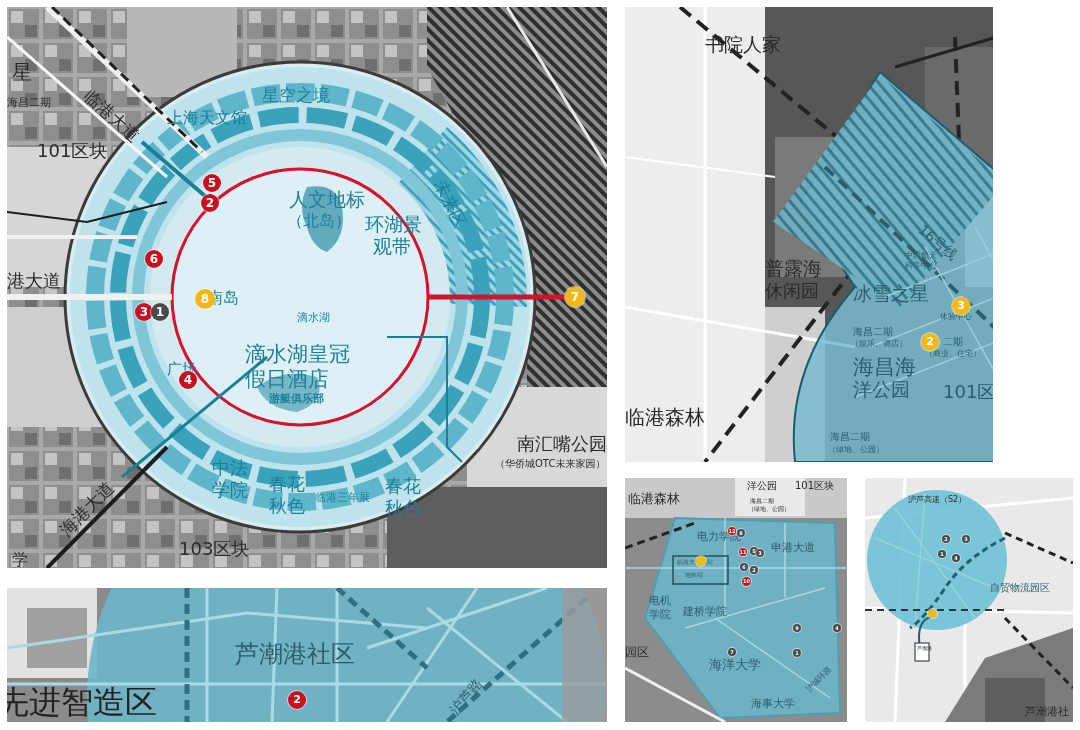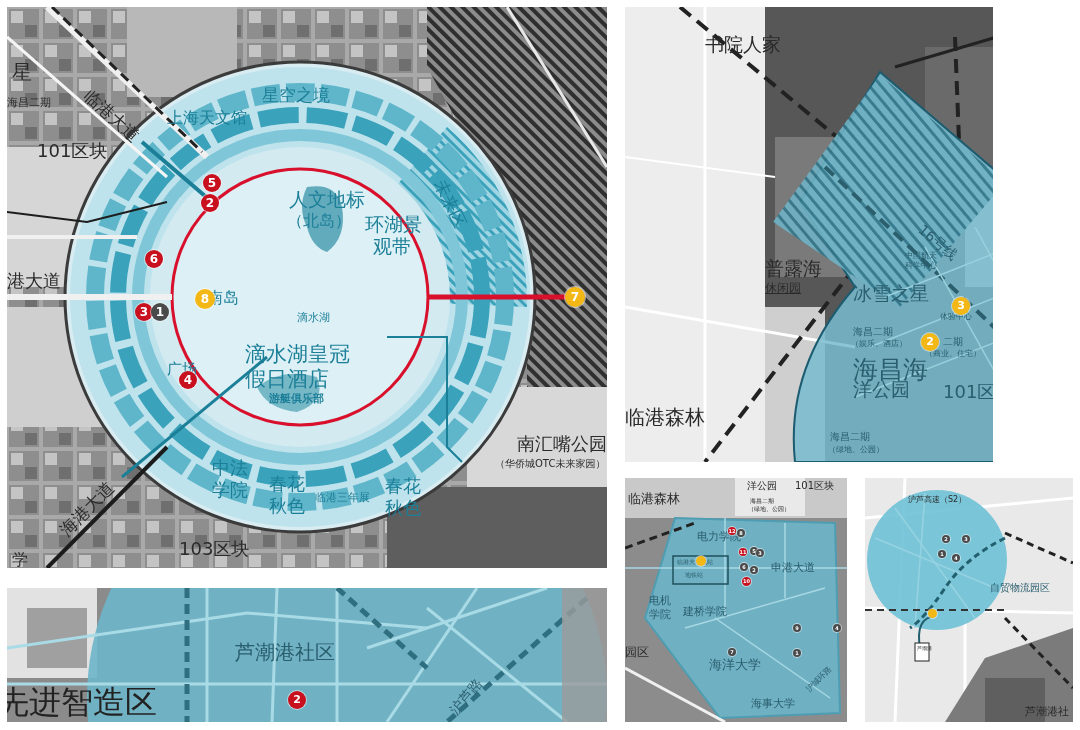--- a/index.html
+++ b/index.html
@@ -149,27 +149,27 @@
     <g stroke="#9ad0de" stroke-width="1.5">
       <line x1="260" y1="290" x2="448" y2="215"></line>
       <line x1="245" y1="340" x2="448" y2="260"></line>
       <line x1="230" y1="390" x2="448" y2="305"></line>
       <line x1="300" y1="240" x2="420" y2="455"></line>
       <line x1="350" y1="220" x2="448" y2="400"></line>
     </g>
   </svg>
   <span class="lbl dark" style="left:80px;top:28px;font-size:19px;">书院人家</span>
   <span class="lbl dark" style="left:140px;top:252px;font-size:19px;">普露海</span>
-  <span class="lbl dark" style="left:140px;top:275px;font-size:12px;text-decoration:underline;">休闲园</span>
+  <span class="lbl dark" style="left:140px;top:275px;font-size:18px;">休闲园</span>
   <span class="lbl tealdark" style="left:228px;top:277px;font-size:19px;">冰雪之星</span>
   <span class="lbl tealdark" style="left:315px;top:306px;font-size:8px;">体验中心</span>
   <span class="lbl tealdark" style="left:280px;top:245px;font-size:8px;">中国航天</span>
   <span class="lbl tealdark" style="left:280px;top:255px;font-size:8px;">科学中心</span>
   <span class="lbl tealdark" style="left:300px;top:215px;font-size:14px;transform:rotate(40deg);transform-origin:left top;">16号线</span>
-  <span class="lbl tealdark" style="left:228px;top:350px;font-size:25px;">海昌海</span>
+  <span class="lbl tealdark" style="left:228px;top:350px;font-size:21px;">海昌海</span>
   <span class="lbl tealdark" style="left:228px;top:373px;font-size:19px;">洋公园</span>
   <span class="lbl tealdark" style="left:318px;top:376px;font-size:18px;">101区块</span>
   <span class="lbl tealdark" style="left:385px;top:300px;font-size:18px;transform:rotate(38deg);transform-origin:left top;">临港大道</span>
   <span class="lbl dark" style="left:0px;top:400px;font-size:20px;">临港森林</span>
   <span class="lbl tealdark" style="left:228px;top:320px;font-size:10px;">海昌二期</span>
   <span class="lbl tealdark" style="left:226px;top:333px;font-size:8px;">（娱乐、酒店）</span>
   <span class="lbl tealdark" style="left:318px;top:330px;font-size:10px;">二期</span>
   <span class="lbl tealdark" style="left:300px;top:343px;font-size:8px;">（商业、住宅）</span>
   <span class="lbl tealdark" style="left:205px;top:425px;font-size:10px;">海昌二期</span>
   <span class="lbl tealdark" style="left:203px;top:439px;font-size:8px;">（绿地、公园）</span>
@@ -194,21 +194,21 @@
       <line x1="330" y1="0" x2="330" y2="134"></line>
       <line x1="470" y1="0" x2="380" y2="134"></line>
       <line x1="420" y1="20" x2="560" y2="134"></line>
       <line x1="360" y1="60" x2="540" y2="0"></line>
     </g>
     <line x1="180" y1="0" x2="180" y2="134" stroke="#2f6f80" stroke-width="5" stroke-dasharray="10 6"></line>
     <line x1="330" y1="0" x2="420" y2="80" stroke="#2f6f80" stroke-width="5" stroke-dasharray="10 6"></line>
     <line x1="580" y1="10" x2="440" y2="134" stroke="#2f6f80" stroke-width="5" stroke-dasharray="10 6"></line>
     <rect x="555" y="0" width="45" height="134" fill="#9b9b9b" opacity="0.8"></rect>
   </svg>
-  <span class="lbl tealdark" style="left:228px;top:54px;font-size:20px;">芦潮港社区</span>
+  <span class="lbl tealdark" style="left:228px;top:54px;font-size:24px;">芦潮港社区</span>
   <span class="lbl dark" style="left:-10px;top:98px;font-size:32px;color:#222;">先进智造区</span>
   <span class="lbl tealdark" style="left:440px;top:120px;font-size:14px;transform:rotate(-50deg);transform-origin:left top;">沪芦路</span>
   <div class="mk red" style="left:281px;top:103px;width:18px;height:18px;font-size:11px;line-height:18px;">2</div>
 </div>
 
 <div class="panel" style="left:625px;top:478px;width:222px;height:244px;background:#8f8f8f;">
   <svg width="222" height="244" viewBox="0 0 222 244">
     <rect width="222" height="244" fill="#8c8c8c"></rect>
     <rect x="0" y="0" width="222" height="40" fill="#c9c9c9"></rect>
     <rect x="110" y="0" width="70" height="38" fill="#e9e9e9"></rect>
@@ -223,21 +223,21 @@
     <rect x="48" y="78" width="55" height="28" fill="none" stroke="#20505e" stroke-width="1.5"></rect>
     <line x1="0" y1="70" x2="70" y2="45" stroke="#222" stroke-width="3" stroke-dasharray="8 5"></line>
     <line x1="0" y1="190" x2="100" y2="244" stroke="#f0f0f0" stroke-width="3"></line>
   </svg>
   <span class="lbl dark" style="left:3px;top:14px;font-size:13px;">临港森林</span>
   <span class="lbl dark" style="left:122px;top:3px;font-size:10px;">洋公园</span>
   <span class="lbl dark" style="left:170px;top:3px;font-size:10px;">101区块</span>
   <span class="lbl dark" style="left:125px;top:20px;font-size:6px;">海昌二期</span>
   <span class="lbl dark" style="left:123px;top:28px;font-size:6px;">（绿地、公园）</span>
   <span class="lbl tealdark" style="left:48px;top:53px;font-size:11px;margin-left:24px;">电力学院</span>
-  <span class="lbl tealdark" style="left:146px;top:84px;font-size:11px;">申港大道</span>
+  <span class="lbl tealdark" style="left:146px;top:64px;font-size:11px;">申港大道</span>
   <span class="lbl tealdark" style="left:52px;top:81px;font-size:6px;">临港大学城站</span>
   <span class="lbl tealdark" style="left:60px;top:94px;font-size:6px;">地铁站</span>
   <span class="lbl tealdark" style="left:58px;top:128px;font-size:11px;">建桥学院</span>
   <span class="lbl tealdark" style="left:24px;top:117px;font-size:11px;">电机</span>
   <span class="lbl tealdark" style="left:24px;top:131px;font-size:11px;">学院</span>
   <span class="lbl dark" style="left:0px;top:168px;font-size:12px;">园区</span>
   <span class="lbl tealdark" style="left:84px;top:180px;font-size:13px;">海洋大学</span>
   <span class="lbl tealdark" style="left:126px;top:220px;font-size:11px;">海事大学</span>
   <span class="lbl tealdark" style="left:180px;top:210px;font-size:8px;transform:rotate(-45deg);transform-origin:left top;">沪城环路</span>
 

